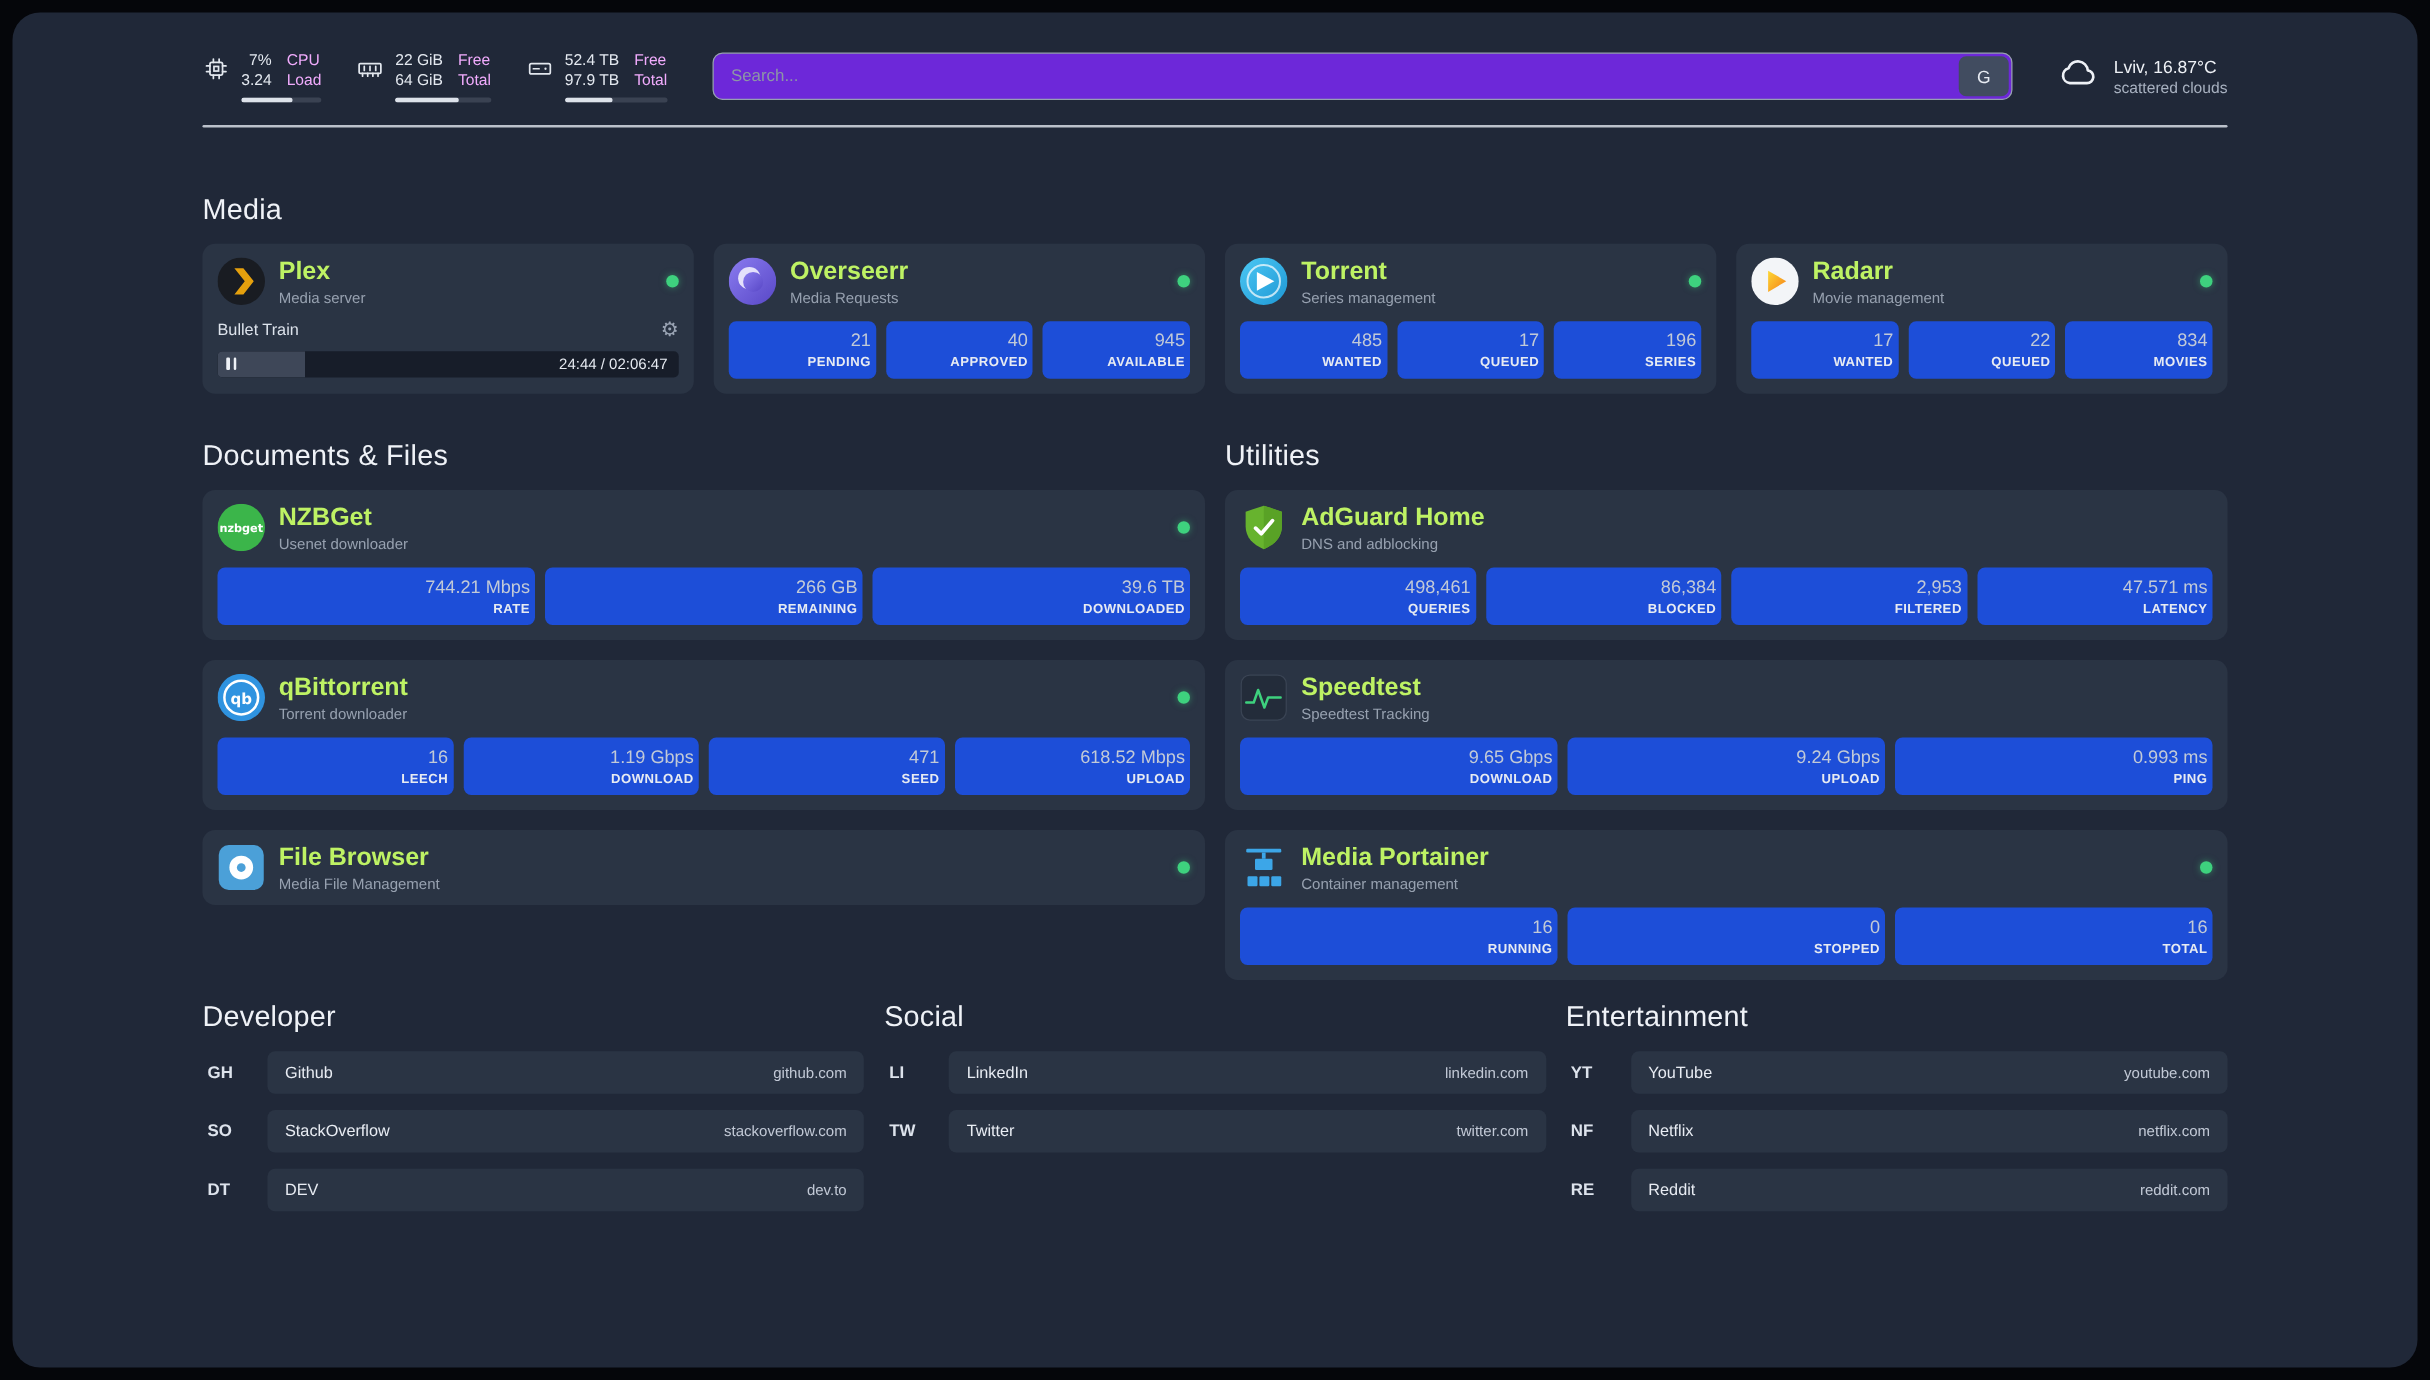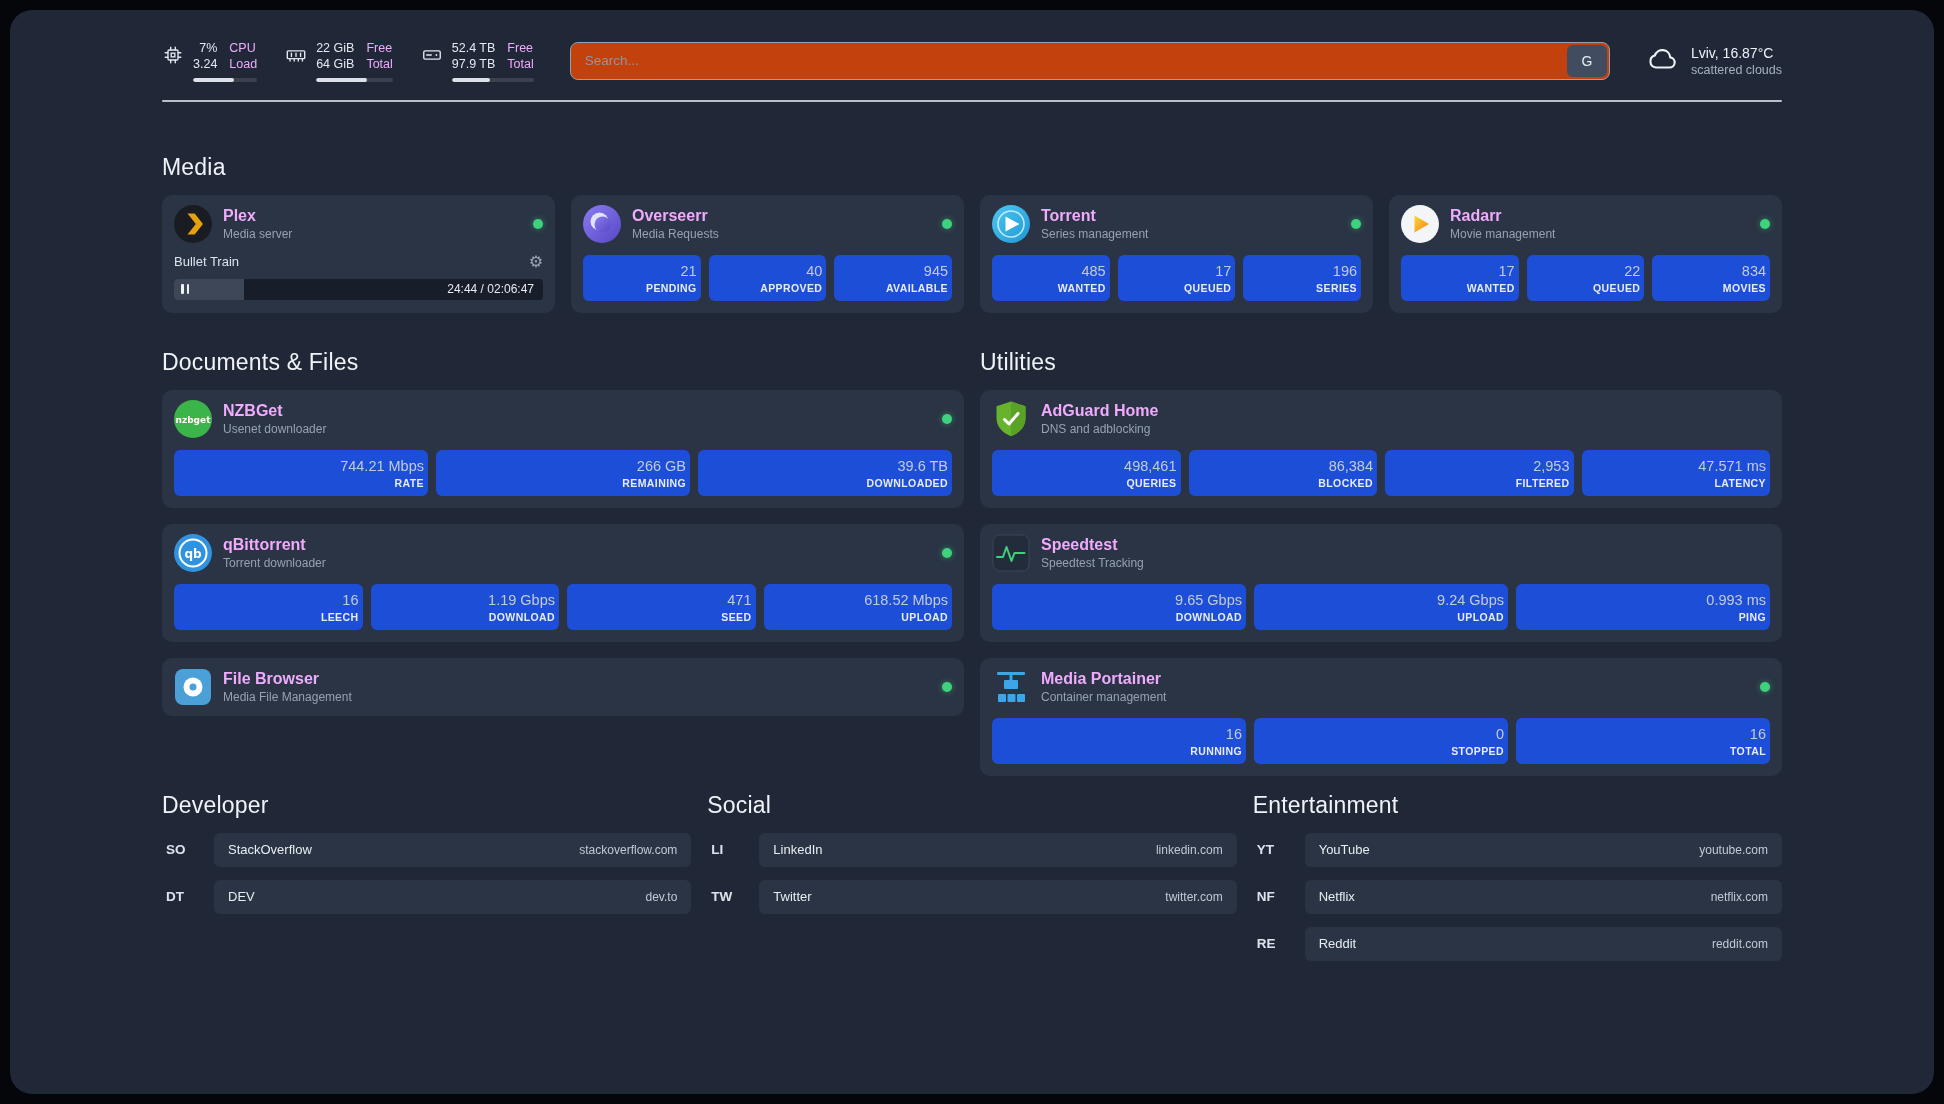--- a/index.html
+++ b/index.html
@@ -13,39 +13,39 @@
   .res { display:flex; gap:9px; align-items:flex-start; }
   .res-icon { display:inline-flex; margin-top:4px; }
   .res-body { display:flex; flex-direction:column; }
   .res-row { display:flex; gap:12px; }
   .res-col { display:flex; flex-direction:column; font-size:12.5px; line-height:1.3; color:#e4e9f0; text-align:right; }
   .res-col.labels { text-align:left; color:#f0abfc; }
   .res-bar { margin-top:5px; height:4px; width:100%; background:#3a4252; border-radius:2px; overflow:hidden; }
   .res-fill { height:100%; background:#dde2ea; border-radius:2px; }
 
   .search { flex:1; margin:0 36px; position:relative; height:38px; }
-  .search input { width:100%; height:100%; background:#c2410c; border:1.5px solid #97a0b1; border-radius:8px; color:#e3e8ef; font-size:13.5px; padding:0 58px 0 14px; outline:none; font-family:inherit; }
+  .search input { width:100%; height:100%; background:#6d28d9; border:1.5px solid #97a0b1; border-radius:8px; color:#e3e8ef; font-size:13.5px; padding:0 58px 0 14px; outline:none; font-family:inherit; }
   .search input::placeholder { color:#8d96a6; }
   .search-btn { position:absolute; right:3px; top:3px; bottom:3px; width:40px; background:#414c60; border:none; border-radius:6px; color:#e8ecf3; font-size:14px; cursor:pointer; font-family:inherit; }
 
   .weather { display:flex; align-items:center; gap:11px; }
   .w-loc { font-size:14px; color:#eef1f6; }
   .w-cond { font-size:12.5px; color:#a7b0bf; margin-top:2px; }
 
   .divider { margin-top:18px; height:2px; background:#ccd2dc; border-radius:1px; opacity:.9; }
 
   
   h2 { font-size:23px; font-weight:400; color:#eff2f7; letter-spacing:.2px; margin-bottom:14px; }
   .sec-media { margin-top:52px; }
   .grid4 { display:grid; grid-template-columns:repeat(4,1fr); gap:16px; }
 
   .card { background:#2a3444; border-radius:10px; padding:10px 12px 12px; cursor:pointer; }
   .card-head { display:flex; align-items:center; gap:11px; }
   .app-icon { width:38px; height:38px; flex:0 0 38px; display:inline-flex; }
-  .title { font-size:16px; font-weight:700; color:#f0abfc; line-height:1.2; }
+  .title { font-size:20px; font-weight:700; color:#bef264; line-height:1.2; }
   .subtitle { font-size:12px; color:#97a1b0; margin-top:2px; }
   .dot { width:10px; height:10px; border-radius:50%; background:#3ed17e; margin-left:auto; box-shadow:0 0 6px rgba(62,209,126,.5); }
 
   .stats { display:flex; gap:8px; margin-top:12px; }
   .stat { flex:1; background:#1d4ed8; border-radius:6px; padding:8px 4px 7px; text-align:right; }
   .stat-value { font-size:14.5px; color:#c2cad7; }
   .stat-label { font-size:10.5px; font-weight:700; color:#e7ebf2; letter-spacing:.4px; margin-top:3px; text-transform:uppercase; }
 
   
   .np-row { display:flex; align-items:center; margin-top:11px; }
@@ -512,20 +512,27 @@
           </div>
         </div>
       </div>
     </div>
 
     <div class="bookmarks">
 
       <div class="bm-col">
         <h2>Developer</h2>
         <div class="bm-row">
+          <span class="bm-abbr">GH</span>
+          <a class="bm-pill">
+              <span class="bm-name">Github</span>
+              <span class="bm-url">github.com</span>
+            </a>
+        </div>
+        <div class="bm-row">
           <span class="bm-abbr">SO</span>
           <a class="bm-pill">
               <span class="bm-name">StackOverflow</span>
               <span class="bm-url">stackoverflow.com</span>
             </a>
         </div>
         <div class="bm-row">
           <span class="bm-abbr">DT</span>
           <a class="bm-pill">
               <span class="bm-name">DEV</span>

